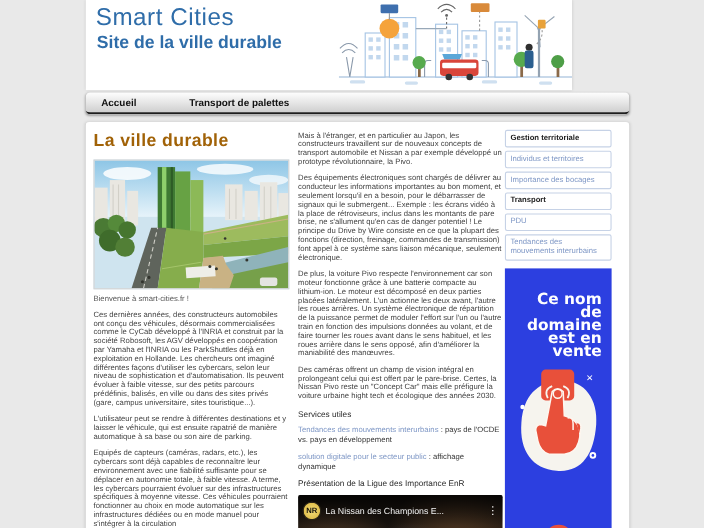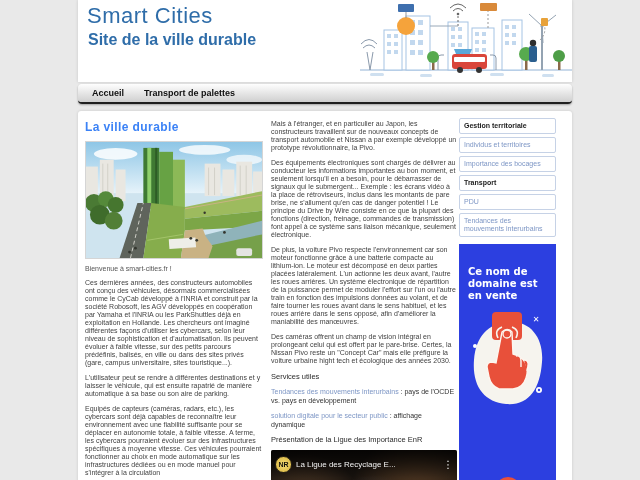--- a/index.html
+++ b/index.html
@@ -3,36 +3,36 @@
 <meta charset="utf-8">
 <style>
   html,body{margin:0;padding:0;}
   body{
     width:640px;height:480px;overflow:hidden;position:relative;
     background:#e9e9e9;
     font-family:"Liberation Sans",sans-serif;
     -webkit-font-smoothing:antialiased;
   }
   
-  #header{position:absolute;left:78px;top:0;width:494px;height:82px;background:#fff;box-shadow:0 0 3px rgba(0,0,0,.15);}
+  #header{position:absolute;left:78px;top:0;width:442px;height:82px;background:#fff;box-shadow:0 0 3px rgba(0,0,0,.15);}
   .site-title{position:absolute;left:9px;top:3px;font-size:22px;color:#2f6da9;letter-spacing:.5px;}
   .site-subtitle{position:absolute;left:10px;top:31px;font-size:16px;font-weight:bold;color:#2f6da9;}
   .cityscape{position:absolute;right:0;top:0;width:212px;height:82px;}
   
   #nav{position:absolute;left:78px;top:84px;width:494px;height:20px;box-sizing:border-box;
     background:linear-gradient(#fefefe,#e2e2e2 60%,#cfcfcf);
     border-radius:4px;border-bottom:2px solid #1f1f1f;box-shadow:0 1px 2px rgba(0,0,0,.3);
-    display:flex;align-items:center;padding-left:4px;}
+    display:flex;align-items:center;padding-left:4px;gap:28px;}
   .nav-item{font-size:9px;font-weight:bold;color:#111;padding:0 10px;cursor:pointer;white-space:nowrap;}
   
   #main{position:absolute;left:78px;top:111px;width:494px;height:400px;background:#fff;border-radius:3px;box-shadow:0 0 3px rgba(0,0,0,.15);}
   .col-left{position:absolute;left:7px;top:7px;width:178px;}
   .col-mid{position:absolute;left:193px;top:9px;width:186px;}
   .col-side{position:absolute;left:381px;top:7px;width:97px;}
-  .article-title{color:#3b82f6;font-size:12px;font-weight:bold;margin:2px 0 7px;letter-spacing:.4px;}
+  .article-title{color:#a16207;font-size:16px;font-weight:bold;margin:2px 0 7px;letter-spacing:.4px;}
   .article-img{display:block;width:178px;height:118px;border:1px solid #d5d5d5;box-sizing:border-box;background:#cfe4ef;}
   .welcome{font-size:7px;color:#555;margin:6px 0 7px;}
   .body-text{font-size:7px;line-height:8px;color:#3f3f3f;margin:0 0 7px;}
   .subhead{font-size:7.5px;font-weight:normal;color:#2b2b2b;margin:3px 0 6px;}
   .svc-line{font-size:7px;line-height:9px;margin:0 0 6px;color:#333;}
   .svc-link{color:#7d96c5;cursor:pointer;}
   
   .video{margin-top:2px;width:186px;height:80px;border-radius:2px;position:relative;overflow:hidden;cursor:pointer;
     background:
       radial-gradient(circle at 18% 85%, rgba(120,85,55,.8), rgba(0,0,0,0) 38%),
@@ -45,21 +45,21 @@
     font-size:7px;font-weight:bold;display:flex;align-items:center;justify-content:center;flex:0 0 auto;border:1px solid #2a2416;box-sizing:border-box;}
   .video-title{flex:1;margin-left:4px;font-size:8px;color:#f2f2f2;white-space:nowrap;overflow:hidden;text-overflow:ellipsis;}
   .video-menu{color:#fff;font-size:10px;width:10px;text-align:center;cursor:pointer;flex:0 0 auto;}
   
   .side-item{box-sizing:border-box;width:97px;border:1px solid #c6d2e6;border-radius:2px;background:#fff;
     padding:3px 4px;margin-bottom:3px;font-size:7px;line-height:8px;cursor:pointer;}
   .side-item.cat{font-weight:bold;color:#1c1c1c;}
   .side-item.lnk{color:#7d96c5;}
   
   .ad{margin-top:7px;width:97px;height:250px;background:#2c3fe0;position:relative;box-sizing:border-box;padding:22px 9px 0;cursor:pointer;}
-  .ad-headline{font-size:10px;line-height:12px;font-weight:bold;color:#ffffff;font-family:"DejaVu Sans",sans-serif;}
+  .ad-headline{font-size:14px;line-height:12px;font-weight:bold;color:#ffffff;font-family:"DejaVu Sans",sans-serif;text-align:right;}
   .ad-illustration{display:block;margin:8px auto 0;width:79px;height:110px;}
   .ad-body{font-size:7.5px;line-height:10px;color:#c9d8f4;text-align:center;margin-top:3px;}
   .ad-chevron-btn{position:absolute;bottom:4px;left:50%;transform:translateX(-50%);width:26px;height:13px;
     border-radius:13px 13px 0 0;background:#e8503a;}
   .ad-chevron-btn i{position:absolute;left:50%;top:4px;width:6px;height:6px;border-right:2px solid #fff;border-bottom:2px solid #fff;
     transform:translateX(-50%) rotate(45deg);}
 </style>
 </head>
 <body>
 
@@ -267,21 +267,21 @@
     <div class="svc-line">
       <span class="svc-link">solution digitale pour le secteur public</span><span> : affichage dynamique</span>
     </div>
 
     <div class="subhead">Présentation de la Ligue des Importance EnR</div>
     <div class="video">
       <div class="video-topbar">
         <div class="video-avatar">
           <span>NR</span>
         </div>
-        <div class="video-title">La Ligue des Recyclage E...</div>
+        <div class="video-title">La Nissan des Champions E...</div>
         <div class="video-menu">⋮</div>
       </div>
     </div>
   </div>
 
   <div class="col-side">
     <div class="side-item cat">Gestion territoriale</div>
     <div class="side-item lnk">Individus et territoires</div>
     <div class="side-item lnk">Importance des bocages</div>
     <div class="side-item cat">Transport</div>

